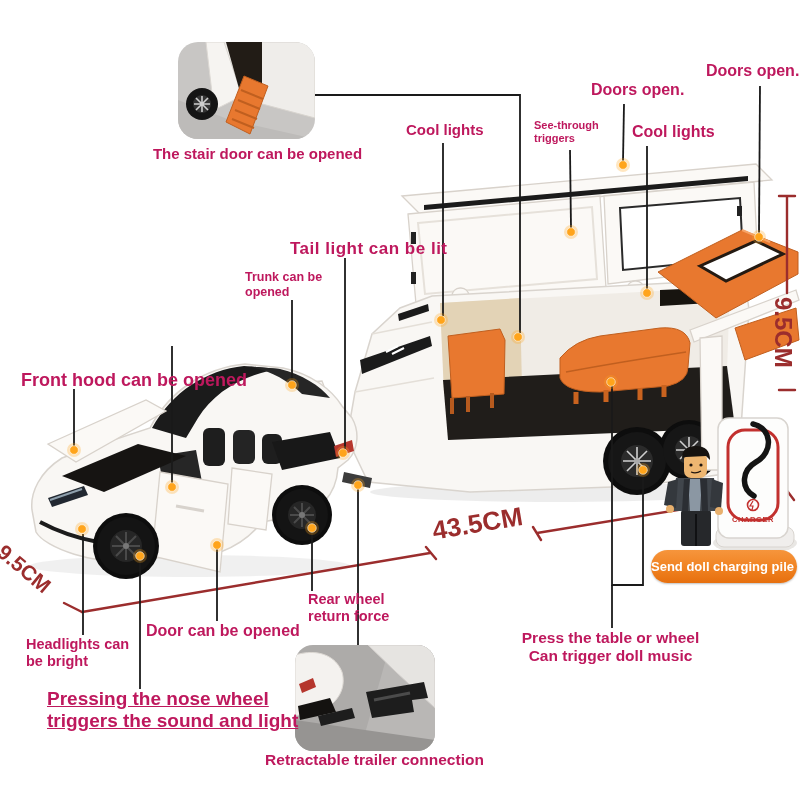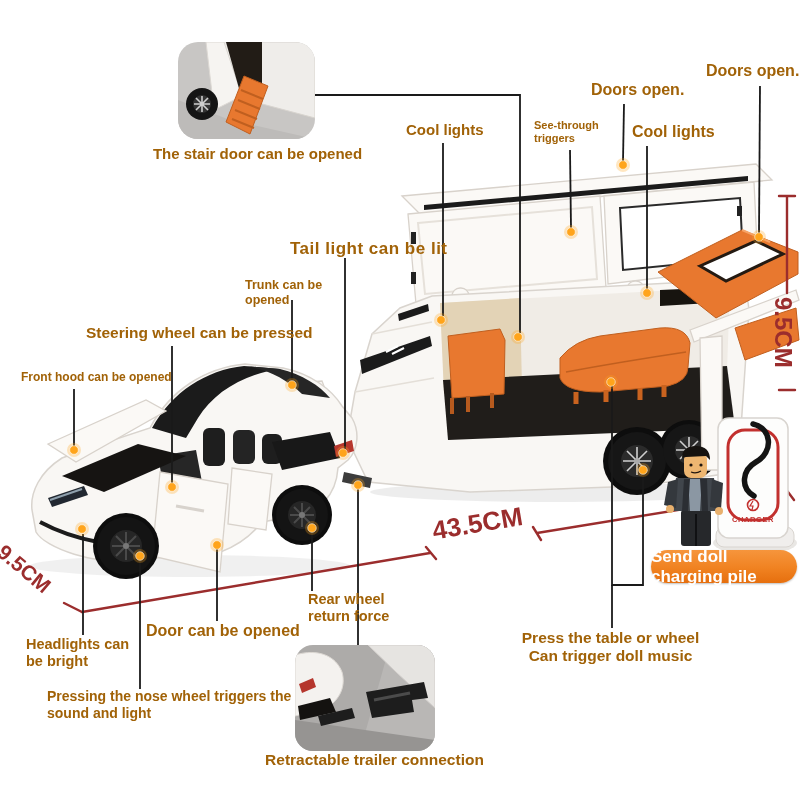--- a/index.html
+++ b/index.html
@@ -1,25 +1,25 @@
 <!DOCTYPE html>
 <html style="--accent-orange: #e8782f; --measure-red: #9b2d2d; --dot-amber: #ffa41b; --button-orange: #f08221;"><head>
 <meta charset="utf-8">
 <style>
   html,body{margin:0;padding:0;background:#fff;}
   .stage{position:relative;width:800px;height:800px;background:#fff;overflow:hidden;
          font-family:"Liberation Sans",sans-serif;}
   .stage svg{position:absolute;left:0;top:0;}
-  .lbl{position:absolute;font-weight:bold;color:#a16207;line-height:1.18;white-space:nowrap;}
+  .lbl{position:absolute;font-weight:bold;color:#be185d;line-height:1.18;white-space:nowrap;}
   .wrap{white-space:normal;}
   .ctr{text-align:center;}
   .red-txt{position:absolute;font-weight:bold;color:var(--measure-red);transform-origin:left top;white-space:nowrap;}
   .pill{position:absolute;left:651px;top:550px;width:146px;height:33px;border-radius:17px;
         background:linear-gradient(180deg,#f6953c,var(--button-orange) 55%,#e66f0e);
-        color:#fff;font-weight:bold;font-size:17px;display:flex;align-items:center;justify-content:flex-end;
+        color:#fff;font-weight:bold;font-size:13px;display:flex;align-items:center;justify-content:flex-start;
         box-shadow:0 1px 2px rgba(0,0,0,.25);}
   
   .body-w{fill:#f9f7f4;stroke:#d9d4ce;stroke-width:1.5;}
   .panel-w{fill:#fbf9f6;stroke:#d8d2cb;stroke-width:1.3;}
   .dark{fill:#1b1b1b;}
   .orange{fill:var(--accent-orange);stroke:#c05f1f;stroke-width:1;}
   .redline{stroke:var(--measure-red);stroke-width:2.4;fill:none;stroke-linecap:round;}
   .leader{stroke:#1a1a1a;stroke-width:1.8;fill:none;}
   .dot-glow{fill:var(--dot-amber);opacity:.28;}
   .dot-core{fill:var(--dot-amber);stroke:#ffffff;stroke-opacity:.55;stroke-width:1;}
@@ -323,33 +323,32 @@
 <div class="lbl wrap" style="left:534px;top:119px;width:72px;font-size:11px;">See-through triggers</div>
 
 <div class="lbl" style="left:591px;top:81px;font-size:16px;">Doors open.</div>
 
 <div class="lbl" style="left:632px;top:123px;font-size:16px;">Cool lights</div>
 
 <div class="lbl" style="left:706px;top:62px;font-size:16px;">Doors open.</div>
 
 <div class="lbl" style="left:290px;top:239px;font-size:17px;letter-spacing:.5px;">Tail light can be lit</div>
 
-<div class="lbl wrap" style="left:245px;top:270px;width:84px;font-size:12.5px;margin-top:8px;">Trunk can be opened</div>
-
-<div class="lbl" style="left:86px;top:324px;font-size:15.5px;">Steering wheel can be pressed</div>
-
-<div class="lbl" style="left:21px;top:370px;font-size:12px;">Front hood can be opened</div>
+<div class="lbl wrap" style="left:245px;top:270px;width:84px;font-size:12.5px;">Trunk can be opened</div>
+
+
+<div class="lbl" style="left:21px;top:370px;font-size:18px;">Front hood can be opened</div>
 
 <div class="lbl wrap" style="left:26px;top:636px;width:115px;font-size:14.5px;">Headlights can be bright</div>
 
 <div class="lbl" style="left:146px;top:622px;font-size:16px;text-align:center;">Door can be opened</div>
 
 <div class="lbl wrap" style="left:265px;top:591px;width:100px;font-size:14.5px;margin-left:43px;">Rear wheel return force</div>
 
-<div class="lbl wrap" style="left:47px;top:688px;width:272px;font-size:14px;">Pressing the nose wheel triggers the sound and light</div>
+<div class="lbl wrap" style="left:47px;top:688px;width:272px;font-size:19px;text-decoration:underline;">Pressing the nose wheel triggers the sound and light</div>
 
 <div class="lbl ctr" style="left:503px;top:629px;width:215px;font-size:15.5px;">
   <span style="display:block">Press the table or wheel</span>
   <span style="display:block">Can trigger doll music</span>
 </div>
 
 <div class="lbl ctr" style="left:262px;top:751px;width:225px;font-size:15.5px;">Retractable trailer connection</div>
 
 <div class="red-txt" style="left:797px;top:297px;font-size:24px;transform:rotate(90deg);">9.5CM</div>
 <div class="red-txt" style="left:430px;top:516px;font-size:26px;transform:rotate(-9.5deg);">43.5CM</div>

